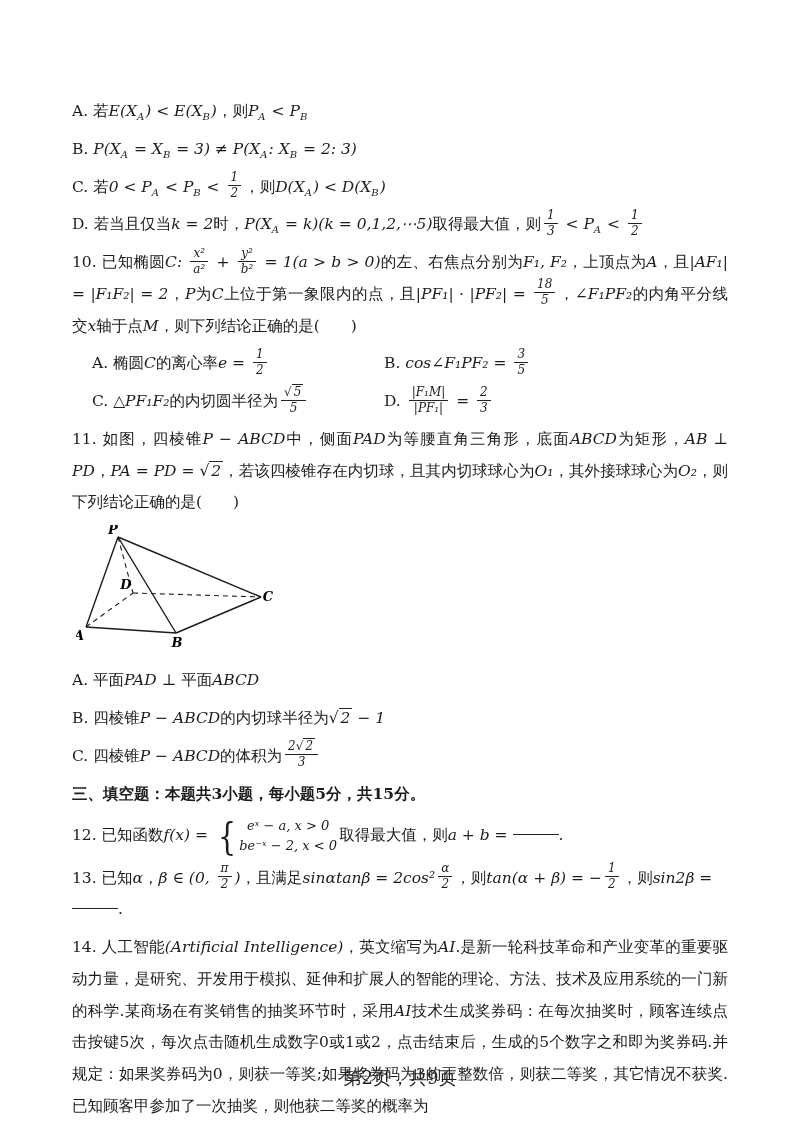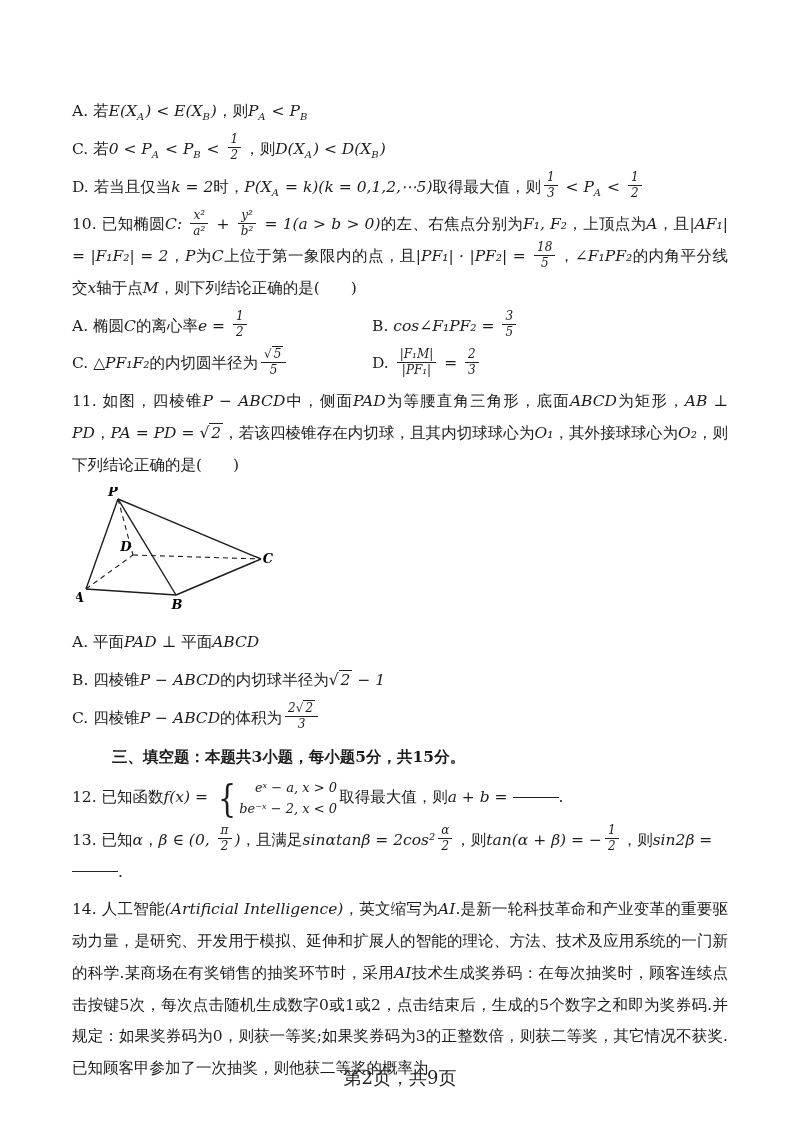--- a/index.html
+++ b/index.html
@@ -4,49 +4,50 @@
 <style>
   html,body{margin:0;padding:0;}
   body{
     width:800px;height:1131px;background:#ffffff;color:#1c1c1c;
     font-family:"DejaVu Serif","Liberation Serif",serif;
     position:relative;overflow:hidden;
   }
   .page{box-sizing:border-box;padding:96px 72px 0 72px;}
   .line{font-size:15.5px;line-height:2.05;margin-bottom:6px;}
   .just{text-align:justify;}
-  .bold{font-weight:700;margin-left:40px;}
+  .bold{font-weight:700;}
   .t{font-style:normal;}
   .mi{font-style:italic;}
   .msub{font-style:italic;font-size:10px;vertical-align:-4px;margin-right:1px;}
   .frac{display:inline-block;vertical-align:middle;text-align:center;
         font-size:12px;line-height:1.25;margin:0 3px;transform:translateY(-2px);}
   .fnum{display:block;border-bottom:1px solid #222;padding:0 3px;font-style:italic;}
   .fden{display:block;padding:0 3px;font-style:italic;}
   .sqrt{white-space:nowrap;font-style:italic;}
   .rsign{font-style:normal;}
   .rad{border-top:1px solid #222;padding:0 2px;}
   .cases{display:inline-flex;align-items:center;vertical-align:middle;margin:0 2px;}
   .brace{font-size:38px;font-weight:200;line-height:.8;transform:scaleX(.75);font-style:normal;}
-  .crows{display:inline-flex;flex-direction:column;font-size:13px;line-height:1.55;font-style:italic;text-align:right;}
+  .crows{display:inline-flex;flex-direction:column;font-size:13px;line-height:1.55;font-style:italic;text-align:center;}
   .row2{display:flex;}
-  .c0{flex:0 0 292px;}
-  .c1{flex:1;margin-left:8px;}
+  .c0{flex:0 0 292px;margin-left:20px;}
+  .c1{flex:1;}
   .blank{display:inline-block;width:46px;height:14px;border-bottom:1px solid #222;}
   .figwrap{margin:6px 0 12px 4px;}
   .figwrap svg text{font-family:"DejaVu Serif",serif;font-size:13px;font-weight:700;font-style:italic;}
   .footer{position:absolute;left:0;top:1066px;width:100%;text-align:center;font-size:18px;color:#222;}
 </style>
 </head>
 <body>
 
 <div class="page">
 
   <div>
       <div class="line"><span class="t">A. 若</span><span class="mi">E(X</span><span class="msub">A</span><span class="mi">) &lt; E(X</span><span class="msub">B</span><span class="mi">)</span><span class="t">，则</span><span class="mi">P</span><span class="msub">A</span><span class="mi"> &lt; P</span><span class="msub">B</span></div>
+      <div class="line"><span class="t">B. </span><span class="mi">P(X</span><span class="msub">A</span><span class="mi"> = X</span><span class="msub">B</span><span class="mi"> = 3) ≠ P(X</span><span class="msub">A</span><span class="mi">: X</span><span class="msub">B</span><span class="mi"> = 2: 3)</span></div>
       <div class="line"><span class="t">C. 若</span><span class="mi">0 &lt; P</span><span class="msub">A</span><span class="mi"> &lt; P</span><span class="msub">B</span><span class="mi"> &lt; </span><span class="frac"><span class="fnum">1</span><span class="fden">2</span></span><span class="t">，则</span><span class="mi">D(X</span><span class="msub">A</span><span class="mi">) &lt; D(X</span><span class="msub">B</span><span class="mi">)</span></div>
       <div class="line"><span class="t">D. 若当且仅当</span><span class="mi">k = 2</span><span class="t">时，</span><span class="mi">P(X</span><span class="msub">A</span><span class="mi"> = k)(k = 0,1,2,⋯5)</span><span class="t">取得最大值，则</span><span class="frac"><span class="fnum">1</span><span class="fden">3</span></span><span class="mi"> &lt; P</span><span class="msub">A</span><span class="mi"> &lt; </span><span class="frac"><span class="fnum">1</span><span class="fden">2</span></span></div>
       <div class="line just"><span class="t">10. 已知椭圆</span><span class="mi">C: </span><span class="frac"><span class="fnum">x²</span><span class="fden">a²</span></span><span class="mi"> + </span><span class="frac"><span class="fnum">y²</span><span class="fden">b²</span></span><span class="mi"> = 1(a &gt; b &gt; 0)</span><span class="t">的左、右焦点分别为</span><span class="mi">F₁, F₂</span><span class="t">，上顶点为</span><span class="mi">A</span><span class="t">，且</span><span class="mi">|AF₁| = |F₁F₂| = 2</span><span class="t">，</span><span class="mi">P</span><span class="t">为</span><span class="mi">C</span><span class="t">上位于第一象限内的点，且</span><span class="mi">|PF₁| · |PF₂| = </span><span class="frac"><span class="fnum">18</span><span class="fden">5</span></span><span class="t">，</span><span class="mi">∠F₁PF₂</span><span class="t">的内角平分线交</span><span class="mi">x</span><span class="t">轴于点</span><span class="mi">M</span><span class="t">，则下列结论正确的是(　　)</span></div>
       <div class="line row2">
         <span class="c0"><span class="t">A. 椭圆</span><span class="mi">C</span><span class="t">的离心率</span><span class="mi">e = </span><span class="frac"><span class="fnum">1</span><span class="fden">2</span></span></span>
         <span class="c1"><span class="t">B. </span><span class="mi">cos∠F₁PF₂ = </span><span class="frac"><span class="fnum">3</span><span class="fden">5</span></span></span>
       </div>
       <div class="line row2">
         <span class="c0"><span class="t">C. </span><span class="mi">△PF₁F₂</span><span class="t">的内切圆半径为</span><span class="frac"><span class="fnum"><span class="sqrt"><span class="rsign">√</span><span class="rad">5</span></span></span><span class="fden">5</span></span></span>
         <span class="c1"><span class="t">D. </span><span class="frac"><span class="fnum">|F₁M|</span><span class="fden">|PF₁|</span></span><span class="mi"> = </span><span class="frac"><span class="fnum">2</span><span class="fden">3</span></span></span>

